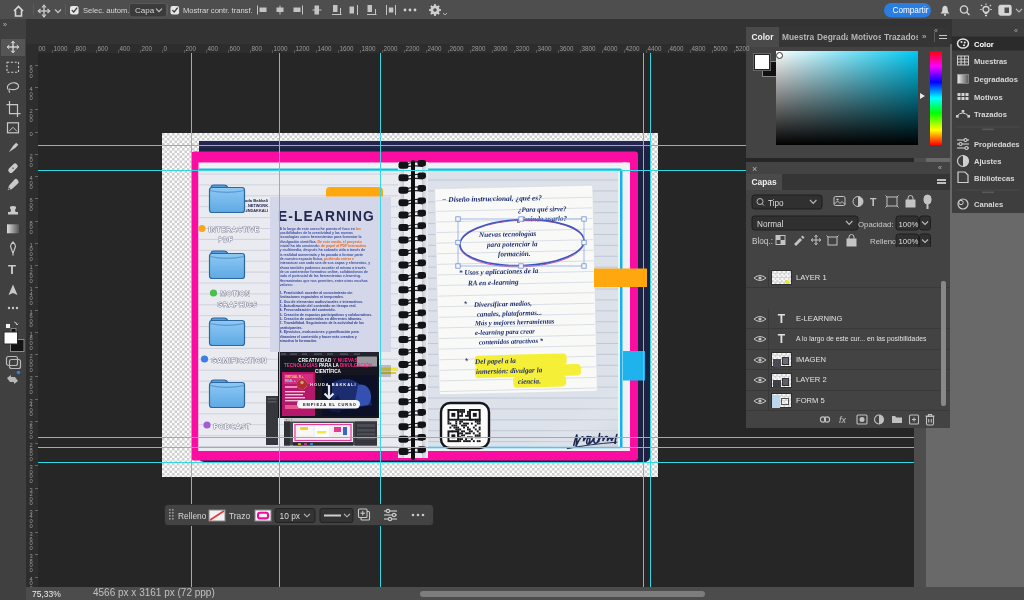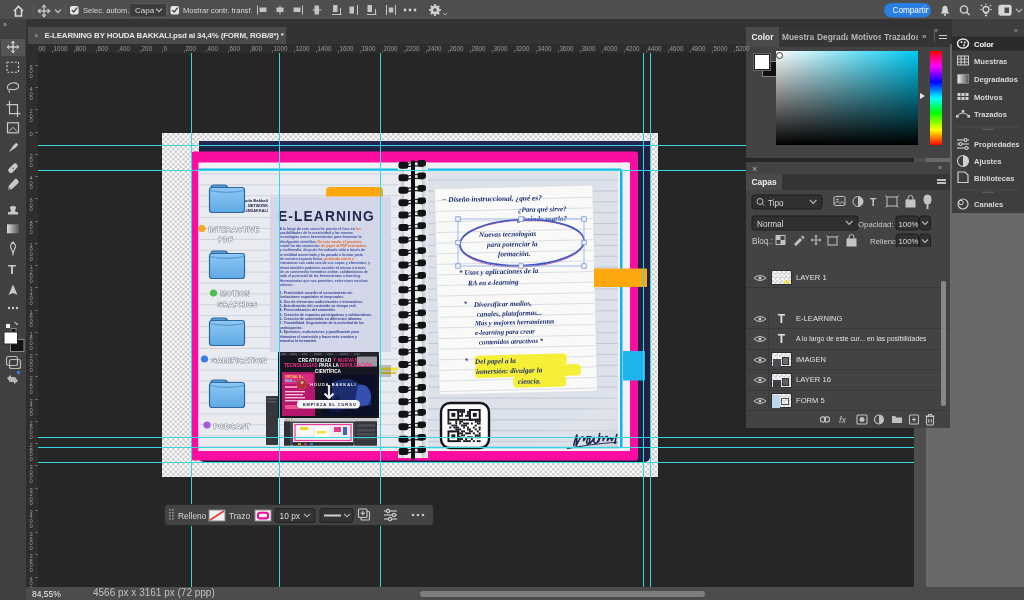--- a/index.html
+++ b/index.html
@@ -709,21 +709,20 @@
         </g>
       <line x1="984.5" y1="13.6" x2="987.5" y2="13.6" stroke="#d5d5d5" stroke-width="1.2"></line>
       <line x1="985" y1="15.6" x2="987" y2="15.6" stroke="#d5d5d5" stroke-width="1.2"></line>
 
       <rect x="999" y="5.5" width="12" height="9.5" rx="1.5" stroke="#d5d5d5" stroke-width="1.3" fill="#d5d5d5"></rect>
         <rect x="1004.5" y="7.5" width="4.5" height="5.5" fill="#4e4e4e"></rect>
       <path d="M1016 8.8 l3 3 l3-3" stroke="#b8b8b8" stroke-width="1.2" fill="none"></path>
     </svg>
   </div>
   <div id="tabstrip" class="abs"></div>
-  <div id="doctab" class="abs"><span style="color:#aaa;font-weight:normal;margin:0 6px 0 6px">×</span>E-LEARNING BY HOUDA BAKKALI.psd al 34,4% (FORM, RGB/8*) *</div>
   <div id="toolbar" class="abs">
     <svg width="26" height="581" style="position:absolute;left:0;top:0">
 <defs>
           <linearGradient id="tgrad" x1="0" y1="0" x2="1" y2="0">
             <stop offset="0" stop-color="#ddd"></stop>
             <stop offset="1" stop-color="#555"></stop>
           </linearGradient>
         </defs>
 <text x="3" y="8" fill="#bbbbbb" font-size="7">»</text>
 <rect x="1" y="20" width="24" height="17" fill="#555555"></rect>
@@ -1278,21 +1277,21 @@
       <div class="abs" style="left:0;top:123.0px;width:204px;height:20.5px;border-bottom:1px solid #393939">
         <svg class="abs" width="22" height="20" style="left:3px;top:0">
           <path d="M5 10 q6-5 12 0 q-6 5-12 0 z" fill="none" stroke="#c6c6c6" stroke-width="1"></path>
           <circle cx="11" cy="10" r="1.6" fill="#c6c6c6"></circle>
         </svg>
         <div class="abs" style="left:22px;top:0;width:1px;height:20.5px;background:#393939"></div>
         <div class="abs" style="left:25px;top:2.5px;width:21px;height:15px;border:1px solid #2e2e2e;background:repeating-conic-gradient(#fafafa 0% 25%, #d2d2d2 0% 50%) 0 0/4.4px 4.4px">
           <div class="abs" style="left:1px;top:6px;width:8px;height:8px;background:#3e3e46"></div>
           <div class="abs" style="left:10px;top:4px;width:7px;height:8px;background:#5e5e68;border:1px solid #333"></div>
         </div>
-        <div class="abs" style="left:50px;top:0;width:150px;height:20.5px;color:#e2e2e2;font-size:7.6px;line-height:20.5px;white-space:nowrap;overflow:hidden">LAYER 16</div>
+        <div class="abs" style="left:50px;top:0;width:150px;height:20.5px;color:#e2e2e2;font-size:7.6px;line-height:20.5px;white-space:nowrap;overflow:hidden">LAYER 2</div>
       </div>
       <div class="abs" style="left:0;top:143.5px;width:204px;height:20.5px;border-bottom:1px solid #393939">
         <svg class="abs" width="22" height="20" style="left:3px;top:0">
           <path d="M5 10 q6-5 12 0 q-6 5-12 0 z" fill="none" stroke="#c6c6c6" stroke-width="1"></path>
           <circle cx="11" cy="10" r="1.6" fill="#c6c6c6"></circle>
         </svg>
         <div class="abs" style="left:22px;top:0;width:1px;height:20.5px;background:#393939"></div>
         <div class="abs" style="left:25px;top:2.5px;width:21px;height:15px;background:repeating-conic-gradient(#fafafa 0% 25%, #d2d2d2 0% 50%) 0 0/4.4px 4.4px;border:1px solid #2e2e2e;">
           <div class="abs" style="left:0px;top:1px;width:8px;height:13px;background:#bcd6ee"></div>
           <div class="abs" style="left:9px;top:4px;width:8px;height:7px;border:1.6px solid #555"></div>
@@ -1382,17 +1381,17 @@
 <div class="guideV" style="left:643px;top:53px;height:534px"></div>
 <div class="guideV" style="left:650px;top:53px;height:534px"></div>
 <div class="guideH" style="left:38px;top:145px;width:876px"></div>
 <div class="guideH" style="left:38px;top:169.5px;width:876px"></div>
 <div class="guideH" style="left:38px;top:436.5px;width:876px"></div>
 <div class="guideH" style="left:38px;top:447px;width:876px"></div>
 <div class="guideH" style="left:38px;top:462px;width:876px"></div>
   <div class="abs" style="left:934px;top:27px;color:#aaa;font-size:7px;z-index:26">«</div>
 <div class="abs" style="left:1014px;top:27px;color:#aaa;font-size:7px;z-index:26">«</div>
 <div id="statusbar" class="abs">
-    <span style="position:absolute;left:32px;top:1.5px;font-size:8.5px;color:#ececec">84,55%</span>
+    <span style="position:absolute;left:32px;top:1.5px;font-size:8.5px;color:#ececec">75,33%</span>
     <span style="position:absolute;left:93px;top:0;font-size:10px;color:#c0c0c0">4566 px x 3161 px (72 ppp)</span>
     <span style="position:absolute;left:205px;top:1.5px;font-size:8px;color:#999">›</span>
     <div style="position:absolute;left:420px;top:3.5px;width:285px;height:6px;border-radius:3px;background:#7d7d7d"></div>
   </div>
 
 </body></html>

